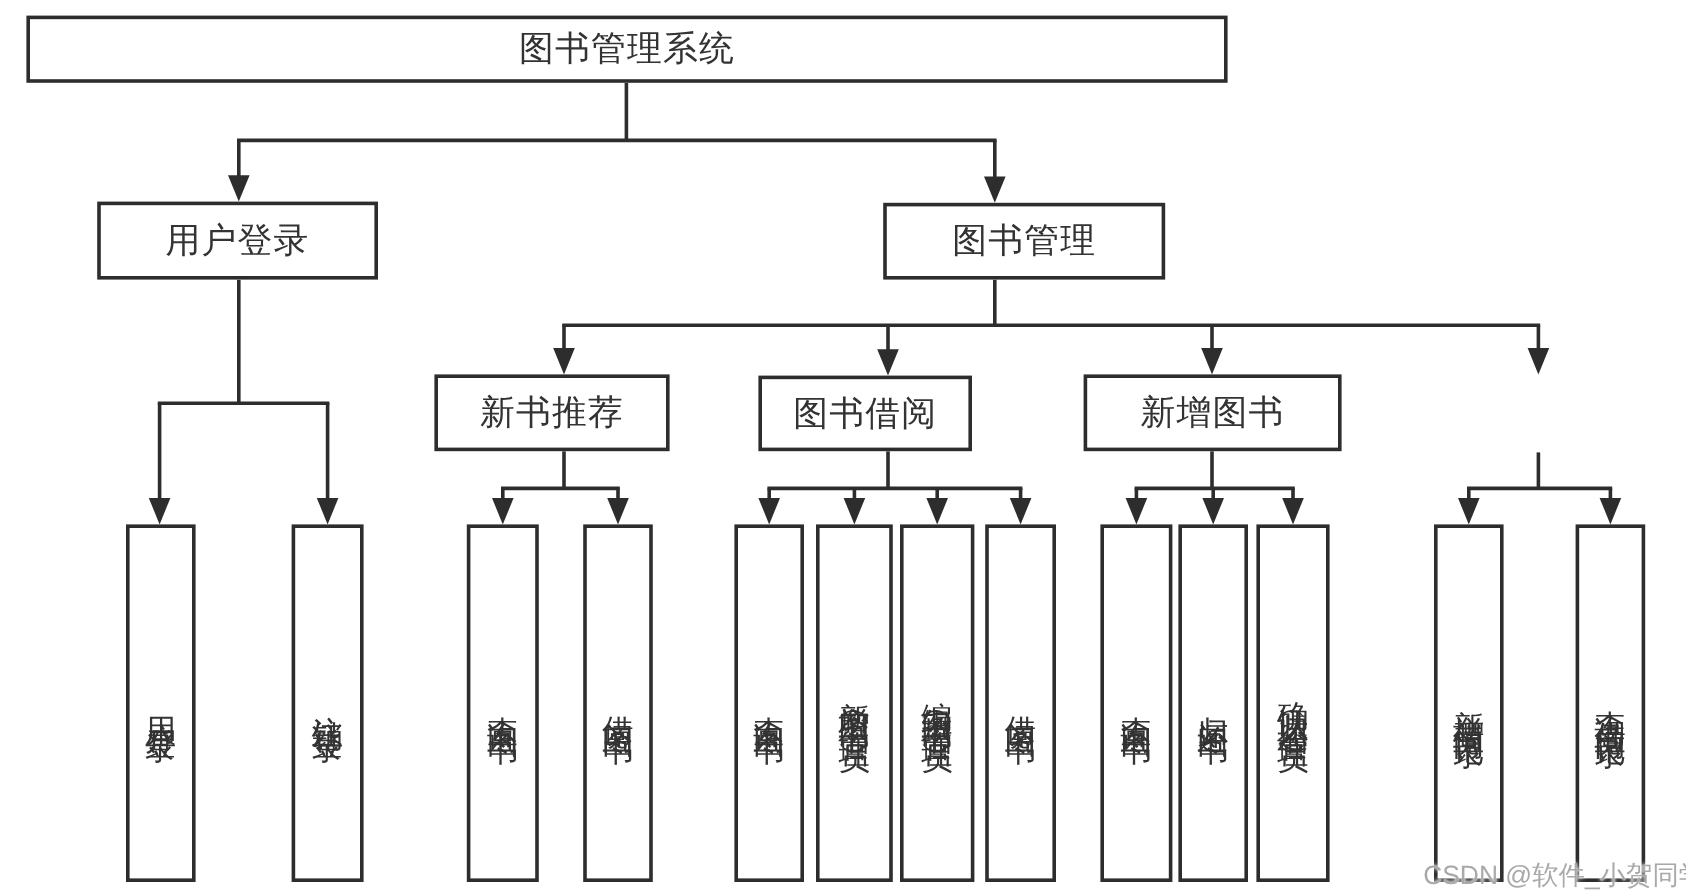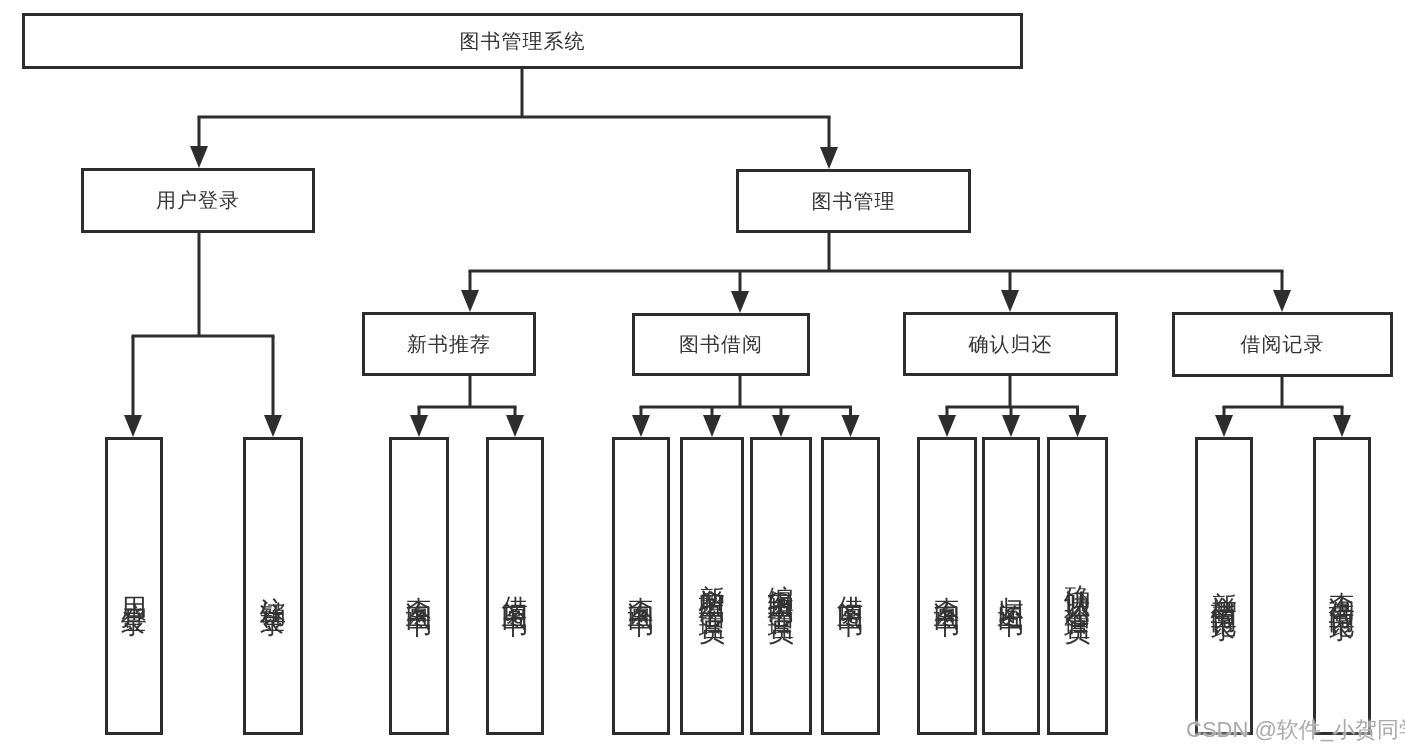--- a/index.html
+++ b/index.html
@@ -22,33 +22,33 @@
   svg.connectors polygon{fill:var(--line);stroke:none;}
   .node{
     position:absolute;
     box-sizing:border-box;
     border:3px solid var(--line);
     background:var(--box_bg);
     display:flex;align-items:center;justify-content:center;
     color:var(--text);
     z-index:2;
   }
-  .node.h span{font-size:20px;letter-spacing:1px;white-space:nowrap;}
+  .node.h span{font-size:29px;letter-spacing:1px;white-space:nowrap;}
   .node.v span{
     writing-mode:vertical-rl;
     font-size:26px;
     letter-spacing:5px;
     line-height:1.1;
     white-space:nowrap;
   }
   
   #n-root          {left:22px;  top:13px;  width:1001px;height:56px;}
   #n-user-login    {left:81px;  top:168px; width:234px; height:65px;}
   #n-book-mgmt     {left:712px; top:169px; width:235px; height:64px;margin-left:24px;}
-  #n-new-book      {left:362px; top:312px; width:174px; height:64px;}
+  #n-new-book      {left:362px; top:312px; width:196px; height:64px;}
   #n-book-borrow   {left:632px; top:313px; width:178px; height:63px;}
   #n-current-borrow{left:903px; top:312px; width:215px; height:64px;}
   #n-borrow-records{left:1172px;top:312px; width:221px; height:65px;}
   .leaf{top:437px;height:298px;}
   #l-login     {left:105px; width:58px;}
   #l-logout    {left:243px; width:60px;}
   #l-nb-query  {left:389px; width:60px;}
   #l-nb-borrow {left:486px; width:58px;}
   #l-bb-query  {left:612px; width:58px;}
   #l-bb-add    {left:680px; width:64px;}
@@ -161,24 +161,21 @@
     <span>图书管理</span>
   </div>
 
   <div class="node h" id="n-new-book">
     <span>新书推荐</span>
   </div>
   <div class="node h" id="n-book-borrow">
     <span>图书借阅</span>
   </div>
   <div class="node h" id="n-current-borrow">
-    <span>确认归还</span>
-  </div>
-  <div class="node h" id="n-borrow-records">
-    <span>借阅记录</span>
+    <span>新增图书</span>
   </div>
 
   <div class="node v leaf" id="l-login">
     <span>用户登录</span>
   </div>
   <div class="node v leaf" id="l-logout">
     <span>注销登录</span>
   </div>
   <div class="node v leaf" id="l-nb-query">
     <span>查询图书</span>

